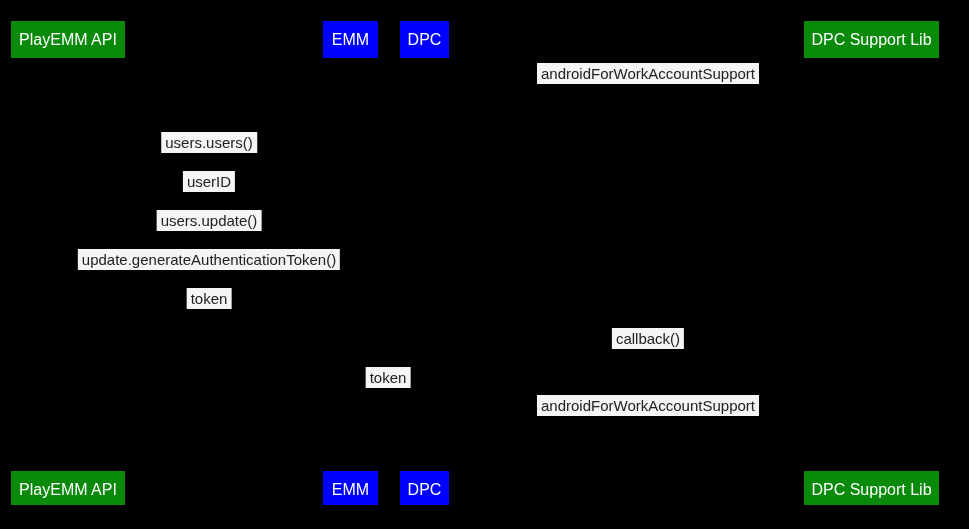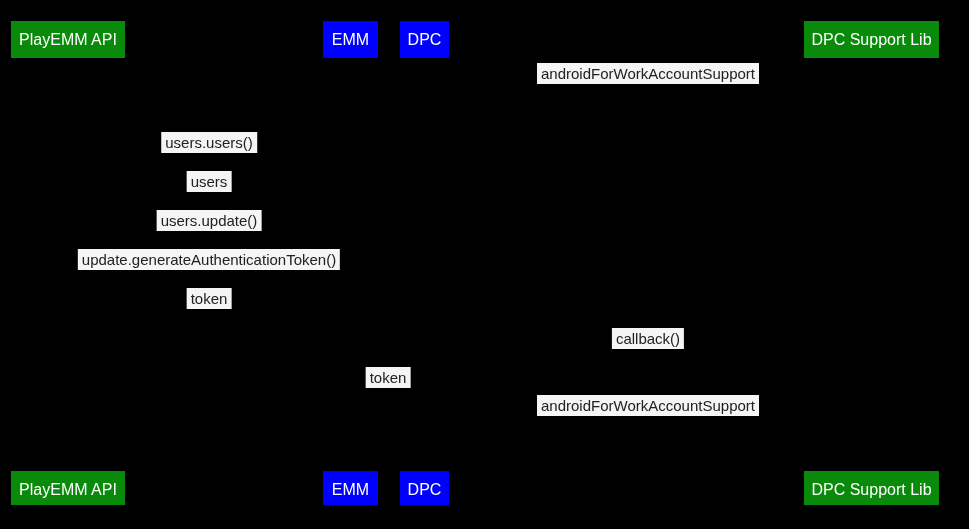--- a/index.html
+++ b/index.html
@@ -52,21 +52,21 @@
 
   <div class="msg" style="left:648px; top:63px">
     <span>androidForWorkAccountSupport</span>
   </div>
 
   <div class="msg" style="left:209px; top:132px">
     <span>users.users()</span>
   </div>
 
   <div class="msg" style="left:209px; top:171px">
-    <span>users</span>
+    <span>userID</span>
   </div>
 
   <div class="msg" style="left:209px; top:210px">
     <span>users.update()</span>
   </div>
 
   <div class="msg" style="left:209px; top:249px">
     <span>update.generateAuthenticationToken()</span>
   </div>
 

